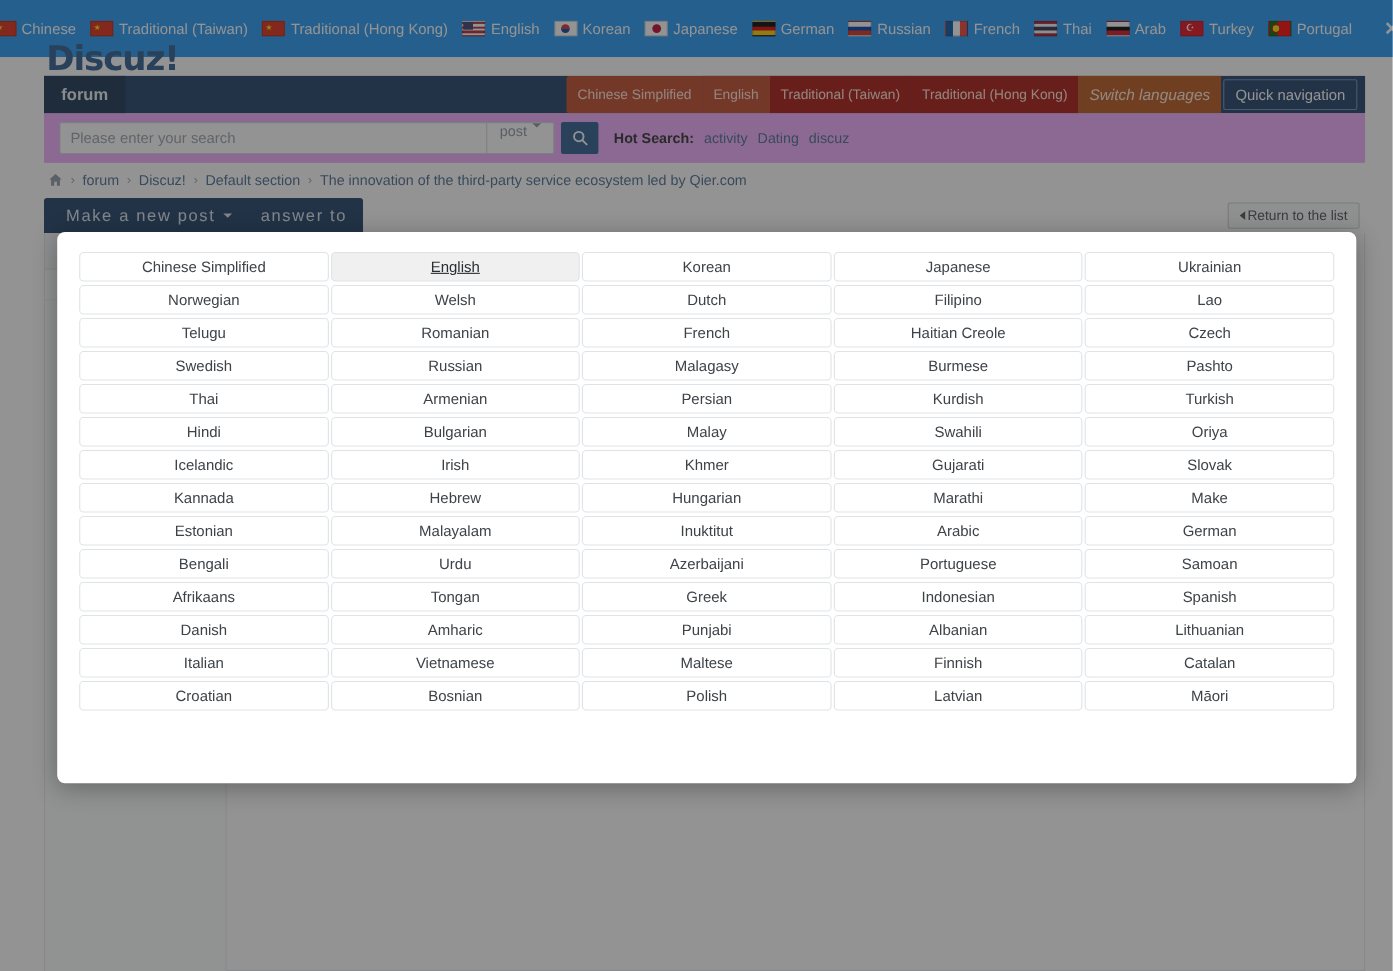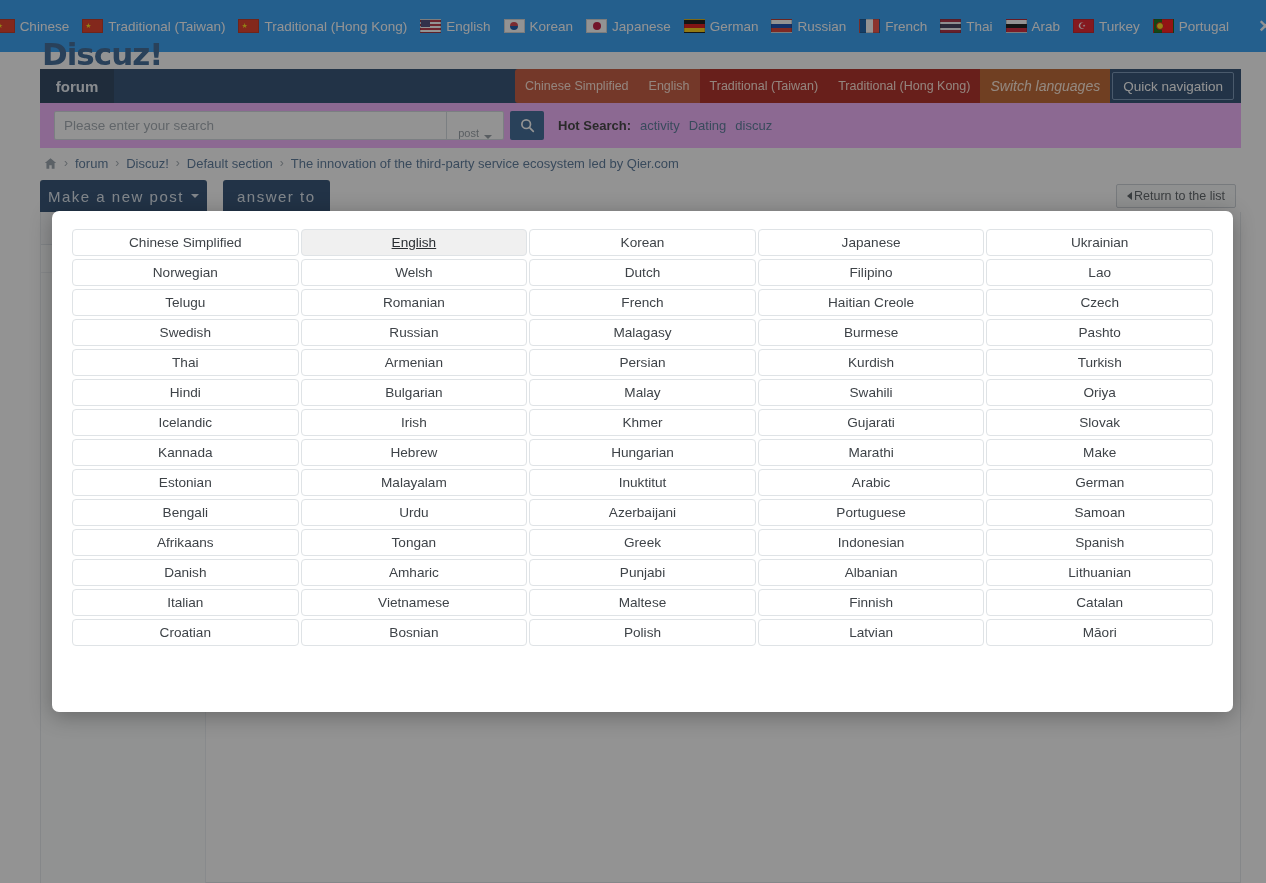--- a/index.html
+++ b/index.html
@@ -143,22 +143,22 @@
     flex: 1 1 auto;
     font-size: 13.5px;
     color: #555;
     background: transparent;
     font-family: "Liberation Sans", sans-serif;
   }
   .searchinput::placeholder { color: #9aa3ab; }
   .searchselect {
     border-left: 1px solid #cfd6dd;
     padding: 0 11px;
-    display: flex; align-items: flex-end;
-    font-size: 11px; color: #8b949c;
+    display: flex; align-items: flex-start;
+    font-size: 13px; color: #8b949c;
     cursor: pointer;
     white-space: nowrap;
   }
   .caret-down {
     display: inline-block;
     margin-left: 5px;
     width: 0; height: 0;
     border-left: 4px solid transparent;
     border-right: 4px solid transparent;
     border-top: 4px solid #8b949c;
@@ -199,21 +199,21 @@
   
   .actionrow {
     position: absolute;
     left: 40px; top: 180px;
     width: 1201px; height: 32px;
   }
   .btn-primary {
     position: absolute;
     left: 0; top: 0;
     height: 32px;
-    padding: 0 8px;
+    padding: 0 20px;
     background: #1c3f66;
     color: #dbe4ee;
     font-size: 15px;
     letter-spacing: 1.5px;
     display: flex; align-items: center;
     border-radius: 3px 3px 0 0;
     cursor: pointer;
   }
   .btn-secondary {
     position: absolute;

